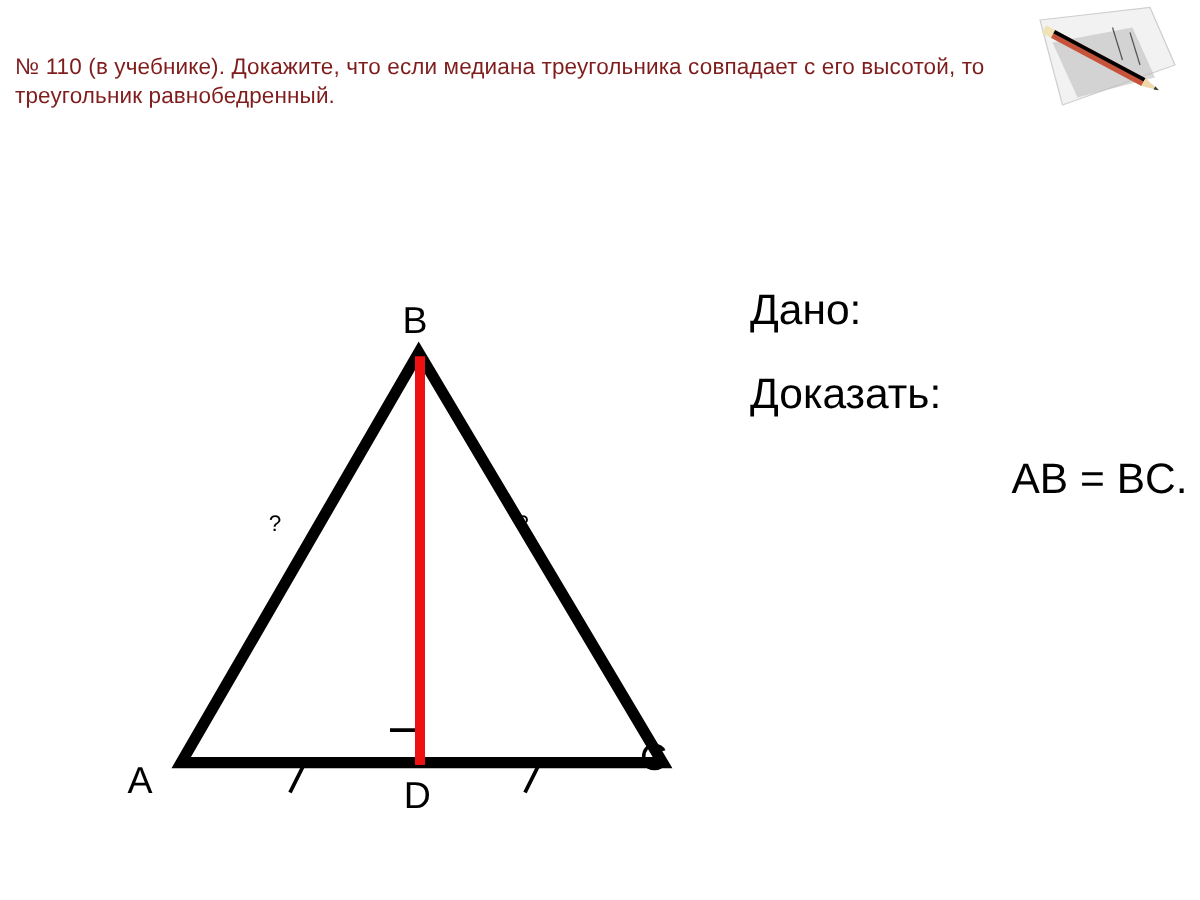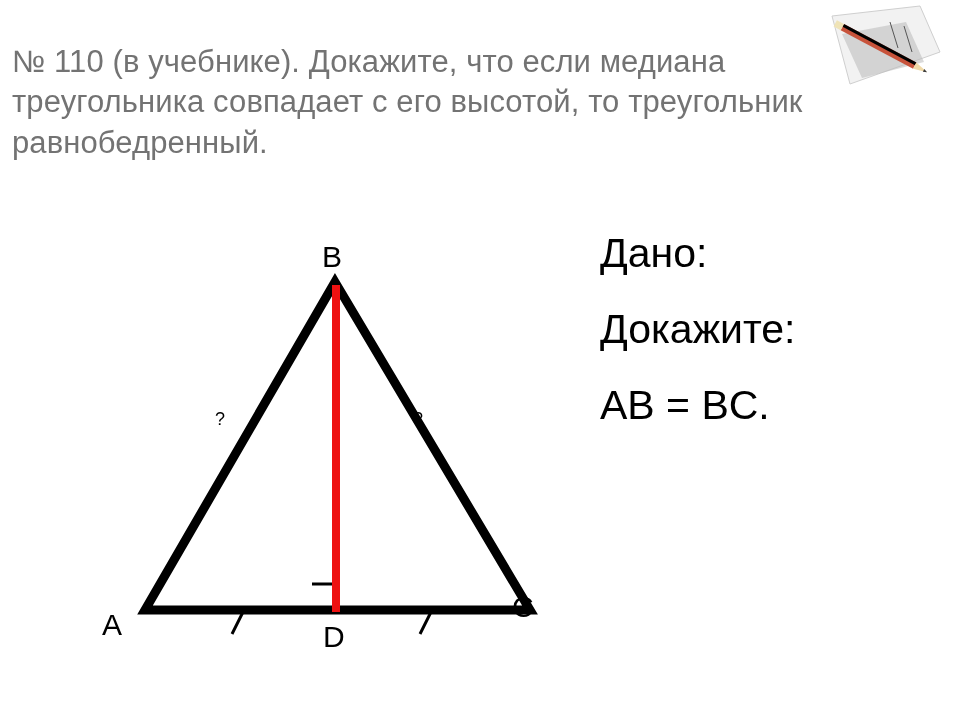--- a/index.html
+++ b/index.html
@@ -19,23 +19,23 @@
     position: relative;
     width: 960px;
     height: 720px;
   }
   
   #statement {
     position: absolute;
     left: 12px;
     top: 42px;
     width: 820px;
-    font-size: 31px;
+    font-size: 18px;
     line-height: 1.30;
-    color: #737373;
+    color: #7f1d1d;
     letter-spacing: 0.1px;
   }
   
   #decor {
     position: absolute;
     left: 820px;
     top: 4px;
     width: 130px;
     height: 90px;
   }
@@ -58,29 +58,30 @@
     font-size: 18px;
     line-height: 1;
     color: #000000;
   }
   
   #given {
     position: absolute;
     left: 600px;
     top: 228px;
     width: 350px;
-    font-size: 41px;
+    font-size: 34px;
     line-height: 1.22;
     color: #000000;
   }
   #given .block {
     margin-bottom: 26px;
   }
   #given .block:last-child {
     margin-bottom: 0;
+    text-align: right;
   }
 </style>
 </head>
 <body>
 
 <div id="slide">
 
   <div id="statement">№ 110 (в учебнике). Докажите, что если медиана треугольника совпадает с его высотой, то треугольник равнобедренный.</div>
 
   <div id="decor">
@@ -119,20 +120,20 @@
 
     <span class="tick-label" style="left:155px; top:200px;">?</span>
     <span class="tick-label" style="left:353px; top:200px;">?</span>
   </div>
 
   <div id="given">
     <div class="block">
       <div>Дано:</div>
     </div>
     <div class="block">
-      <div>Докажите:</div>
+      <div>Доказать:</div>
     </div>
     <div class="block">
       <div>AB = BC.</div>
     </div>
   </div>
 
 </div>
 
 </body></html>

